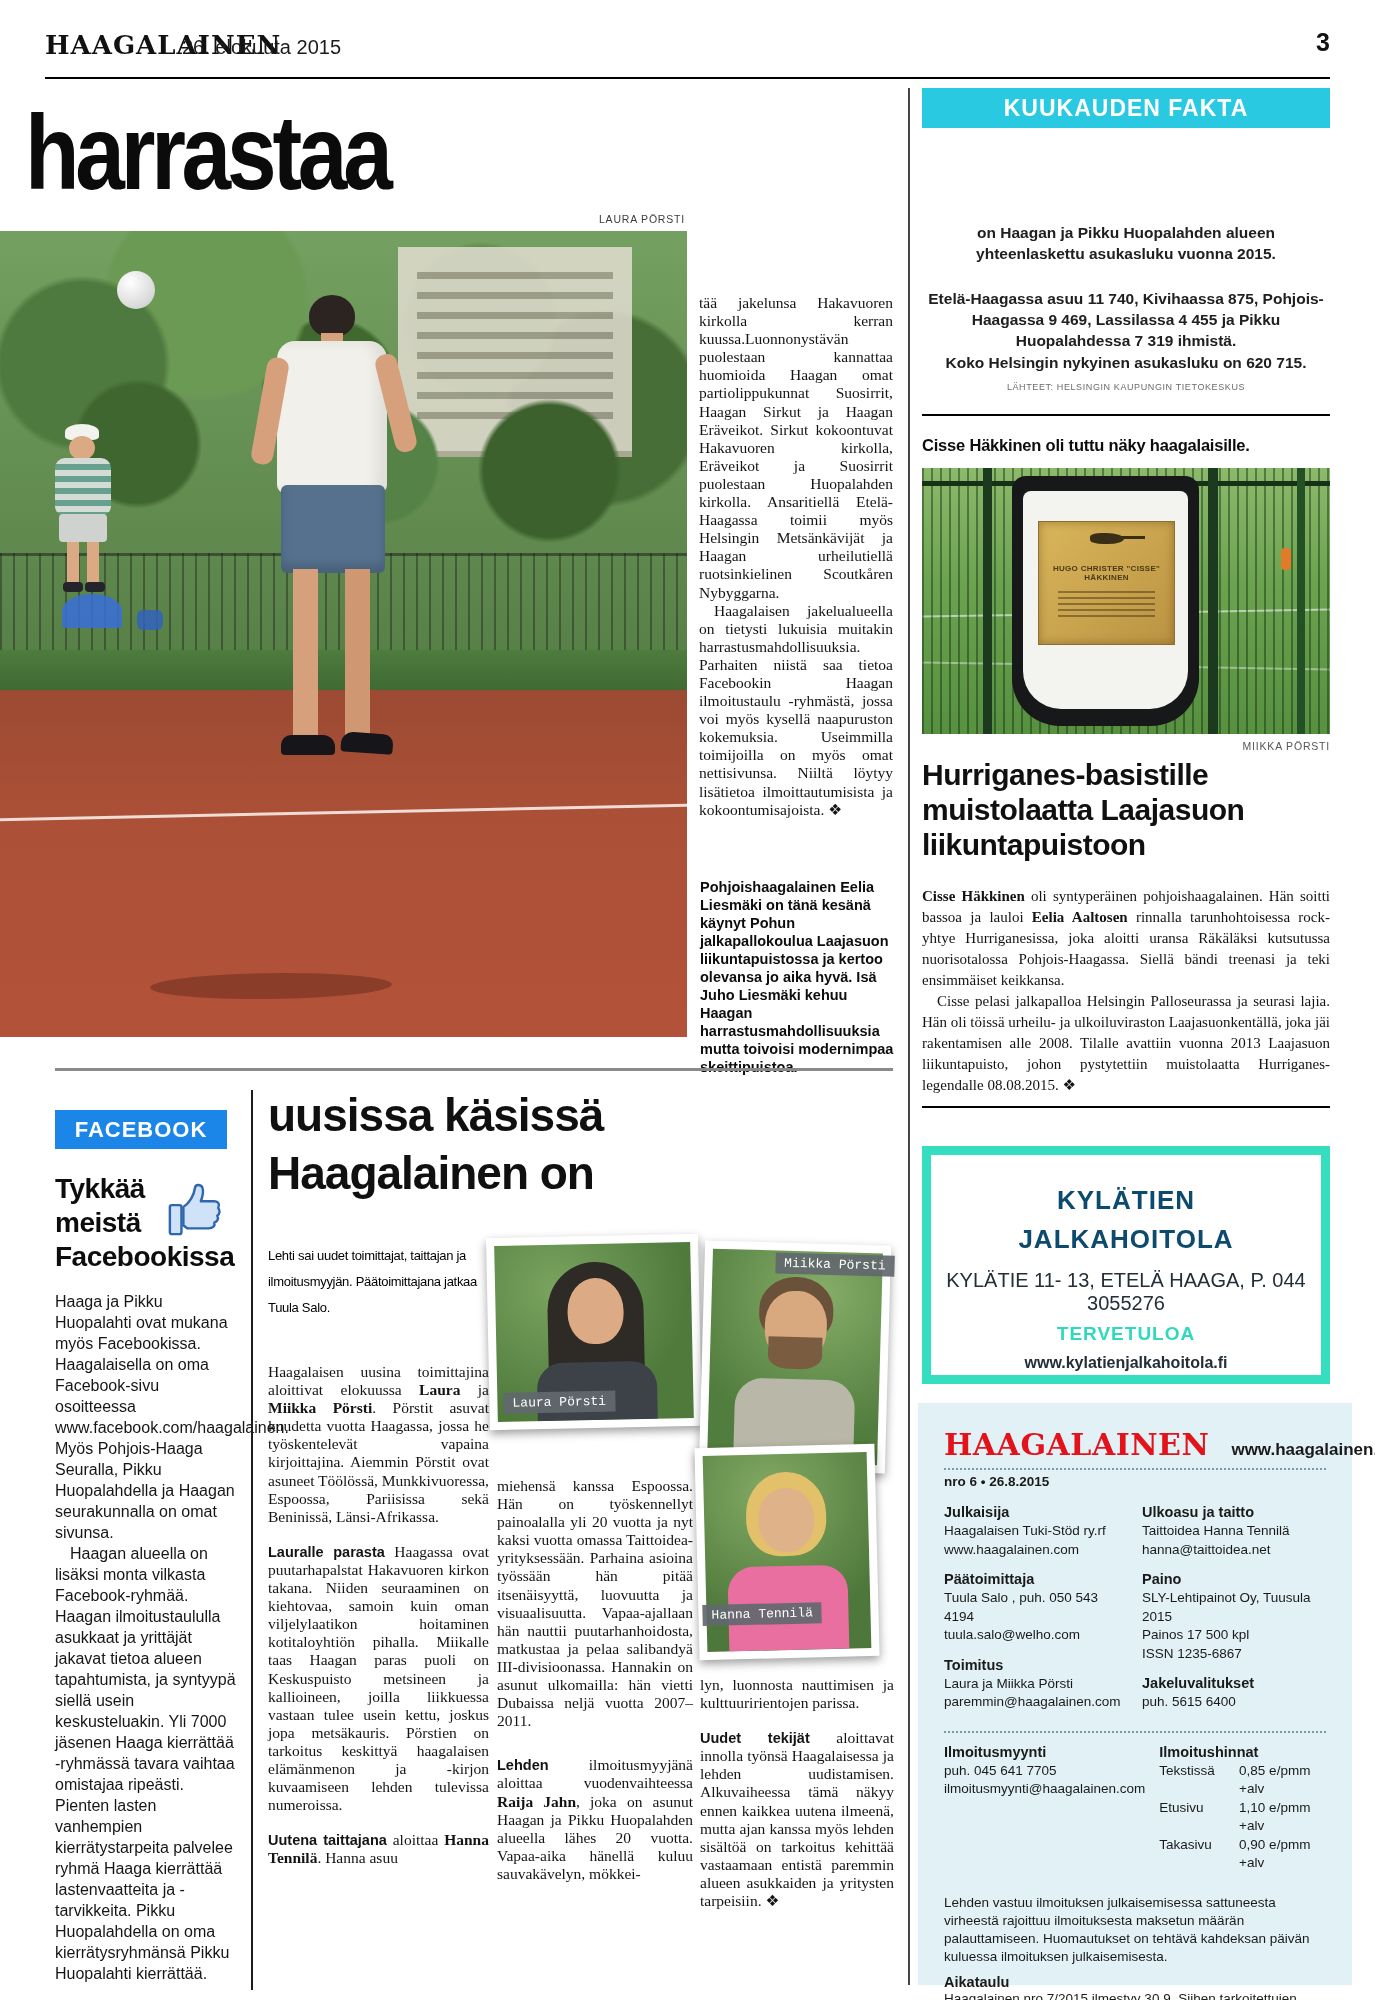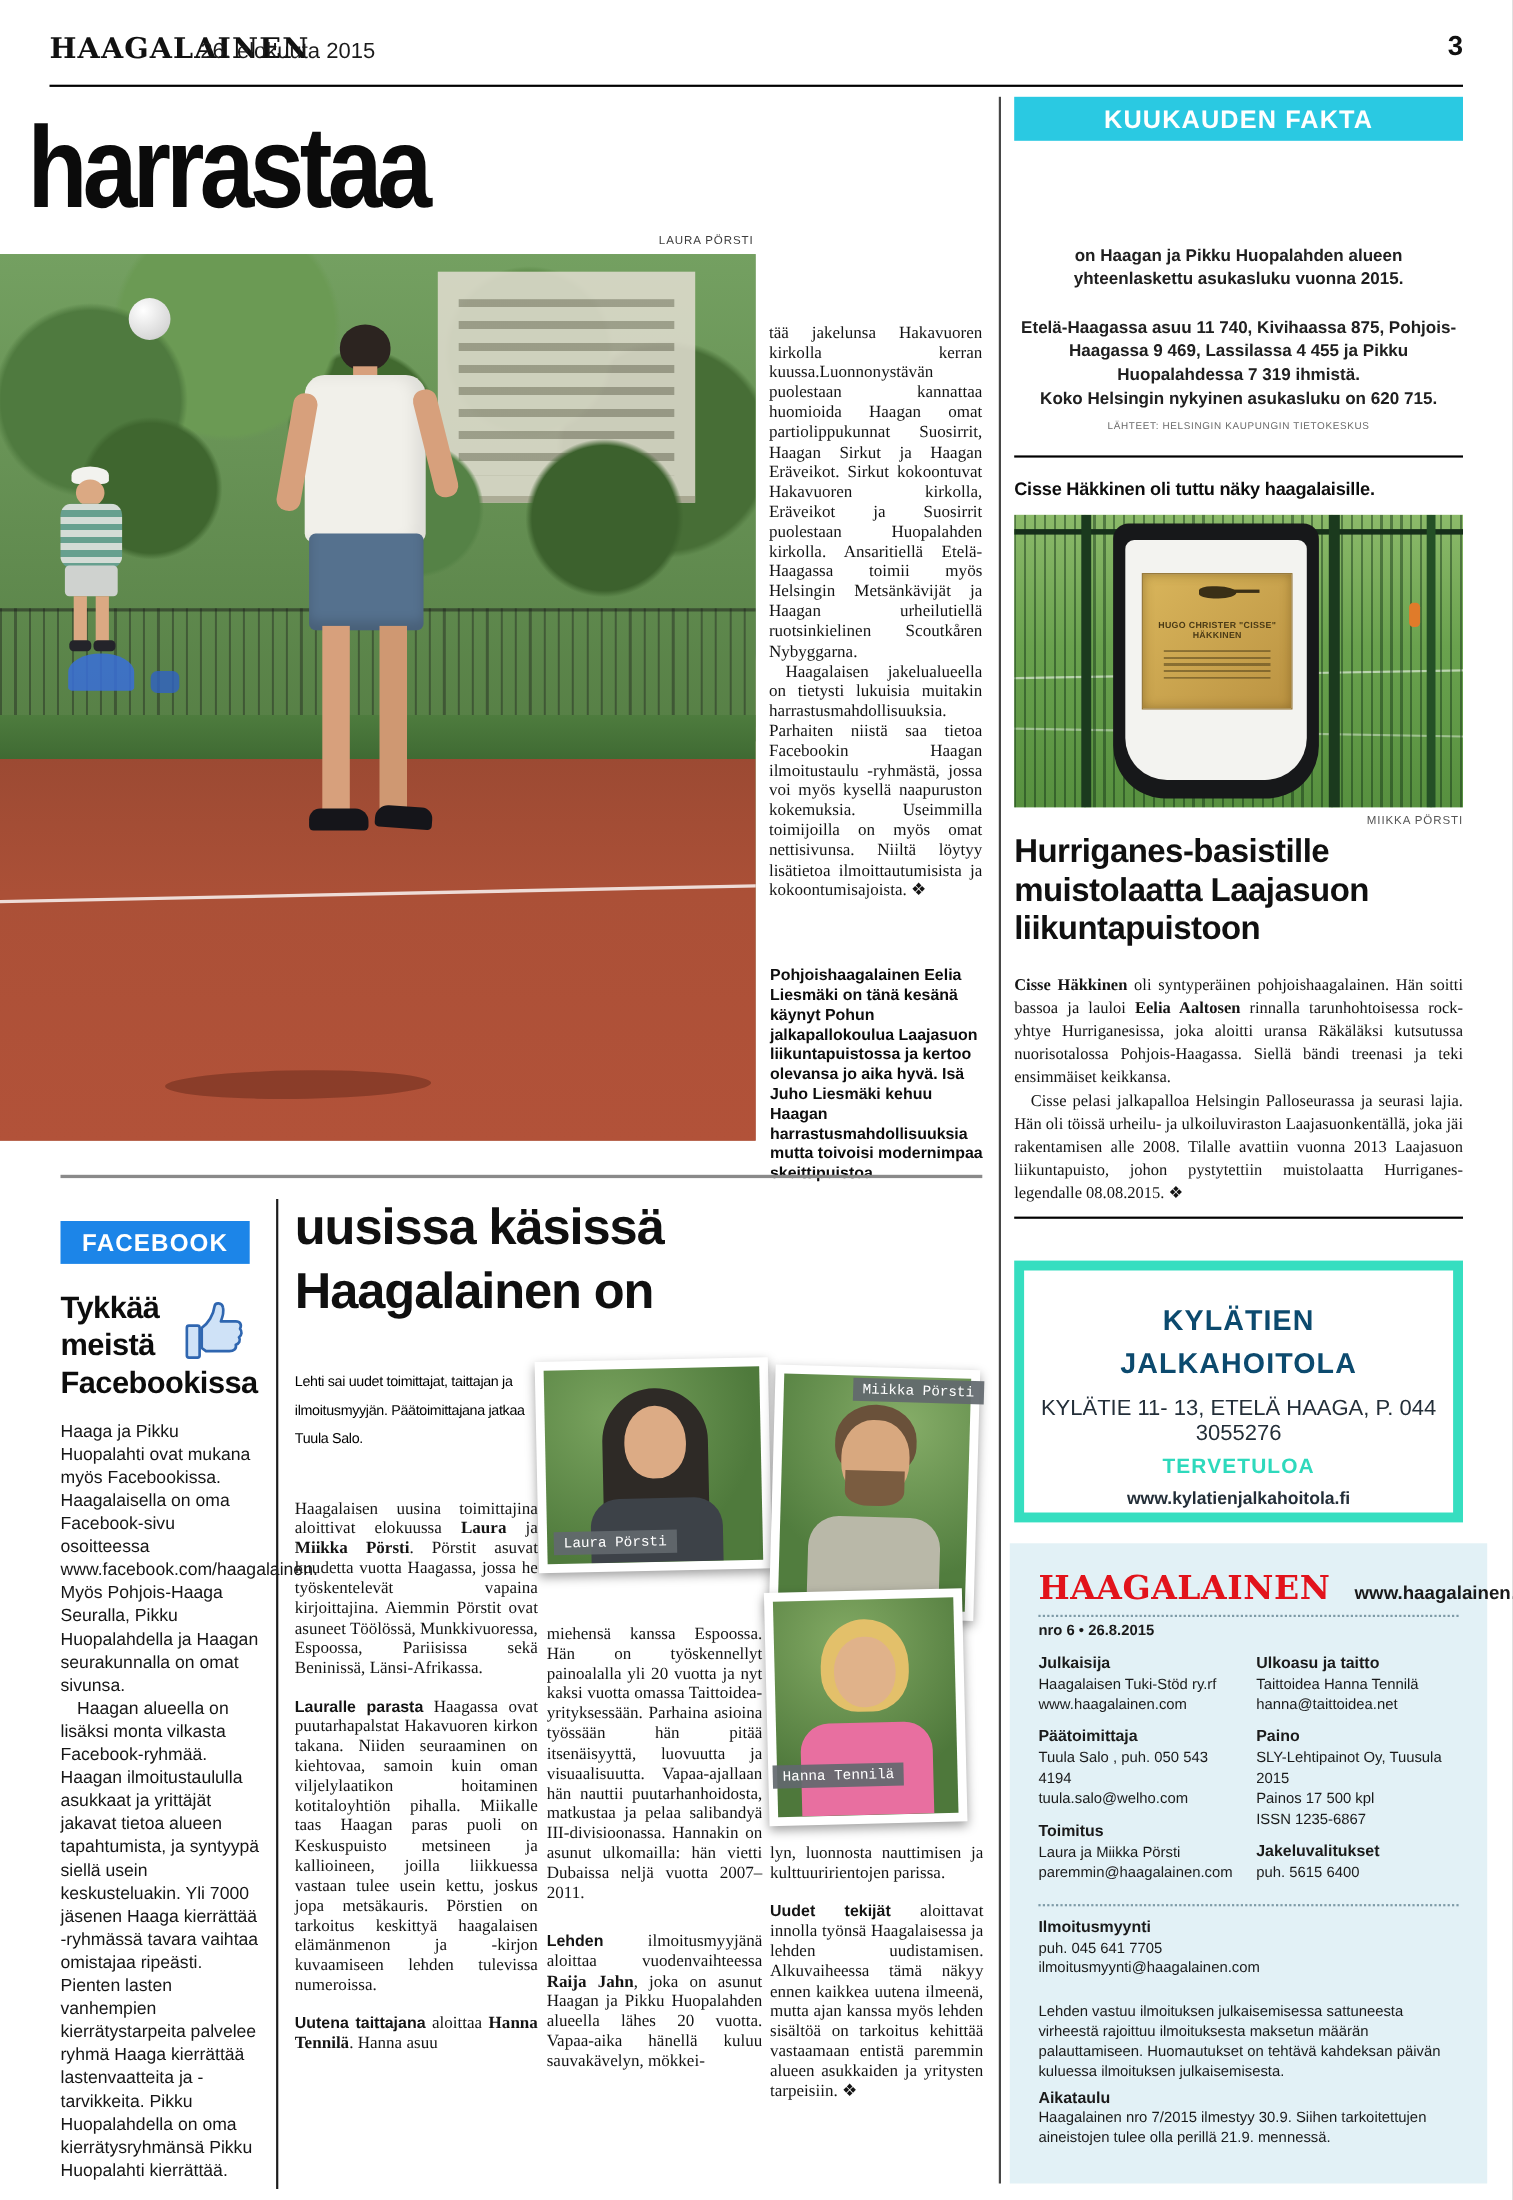--- a/index.html
+++ b/index.html
@@ -233,20 +233,37 @@
       <div class="mdot" style="margin:6px 0 10px;"></div>
 
       <div class="mgrid" style="margin-top:0;">
         <div class="mcol">
           <div class="mblk">
             <div class="t">Ilmoitusmyynti</div>
             <div class="l">puh. 045 641 7705</div>
             <div class="l">ilmoitusmyynti@haagalainen.com</div>
           </div>
         </div>
+        <div class="mcol">
+          <div class="mblk">
+            <div class="t">Ilmoitushinnat</div>
+            <div class="mprice">
+              <span class="k">Tekstissä</span>
+              <span>0,85 e/pmm +alv</span>
+            </div>
+            <div class="mprice">
+              <span class="k">Etusivu</span>
+              <span>1,10 e/pmm +alv</span>
+            </div>
+            <div class="mprice">
+              <span class="k">Takasivu</span>
+              <span>0,90 e/pmm +alv</span>
+            </div>
+          </div>
+        </div>
       </div>
 
       <div class="mpar">Lehden vastuu ilmoituksen julkaisemisessa sattuneesta virheestä rajoittuu ilmoituksesta maksetun määrän palauttamiseen. Huomautukset on tehtävä kahdeksan päivän kuluessa ilmoituksen julkaisemisesta.</div>
       <div style="margin-top:8px;">
         <div class="t" style="font-weight:700;font-size:14.5px;">Aikataulu</div>
         <div class="mpar" style="margin-top:0;">Haagalainen nro 7/2015 ilmestyy 30.9. Siihen tarkoitettujen aineistojen tulee olla perillä 21.9. mennessä.</div>
       </div>
     </div>
   </div>
 

